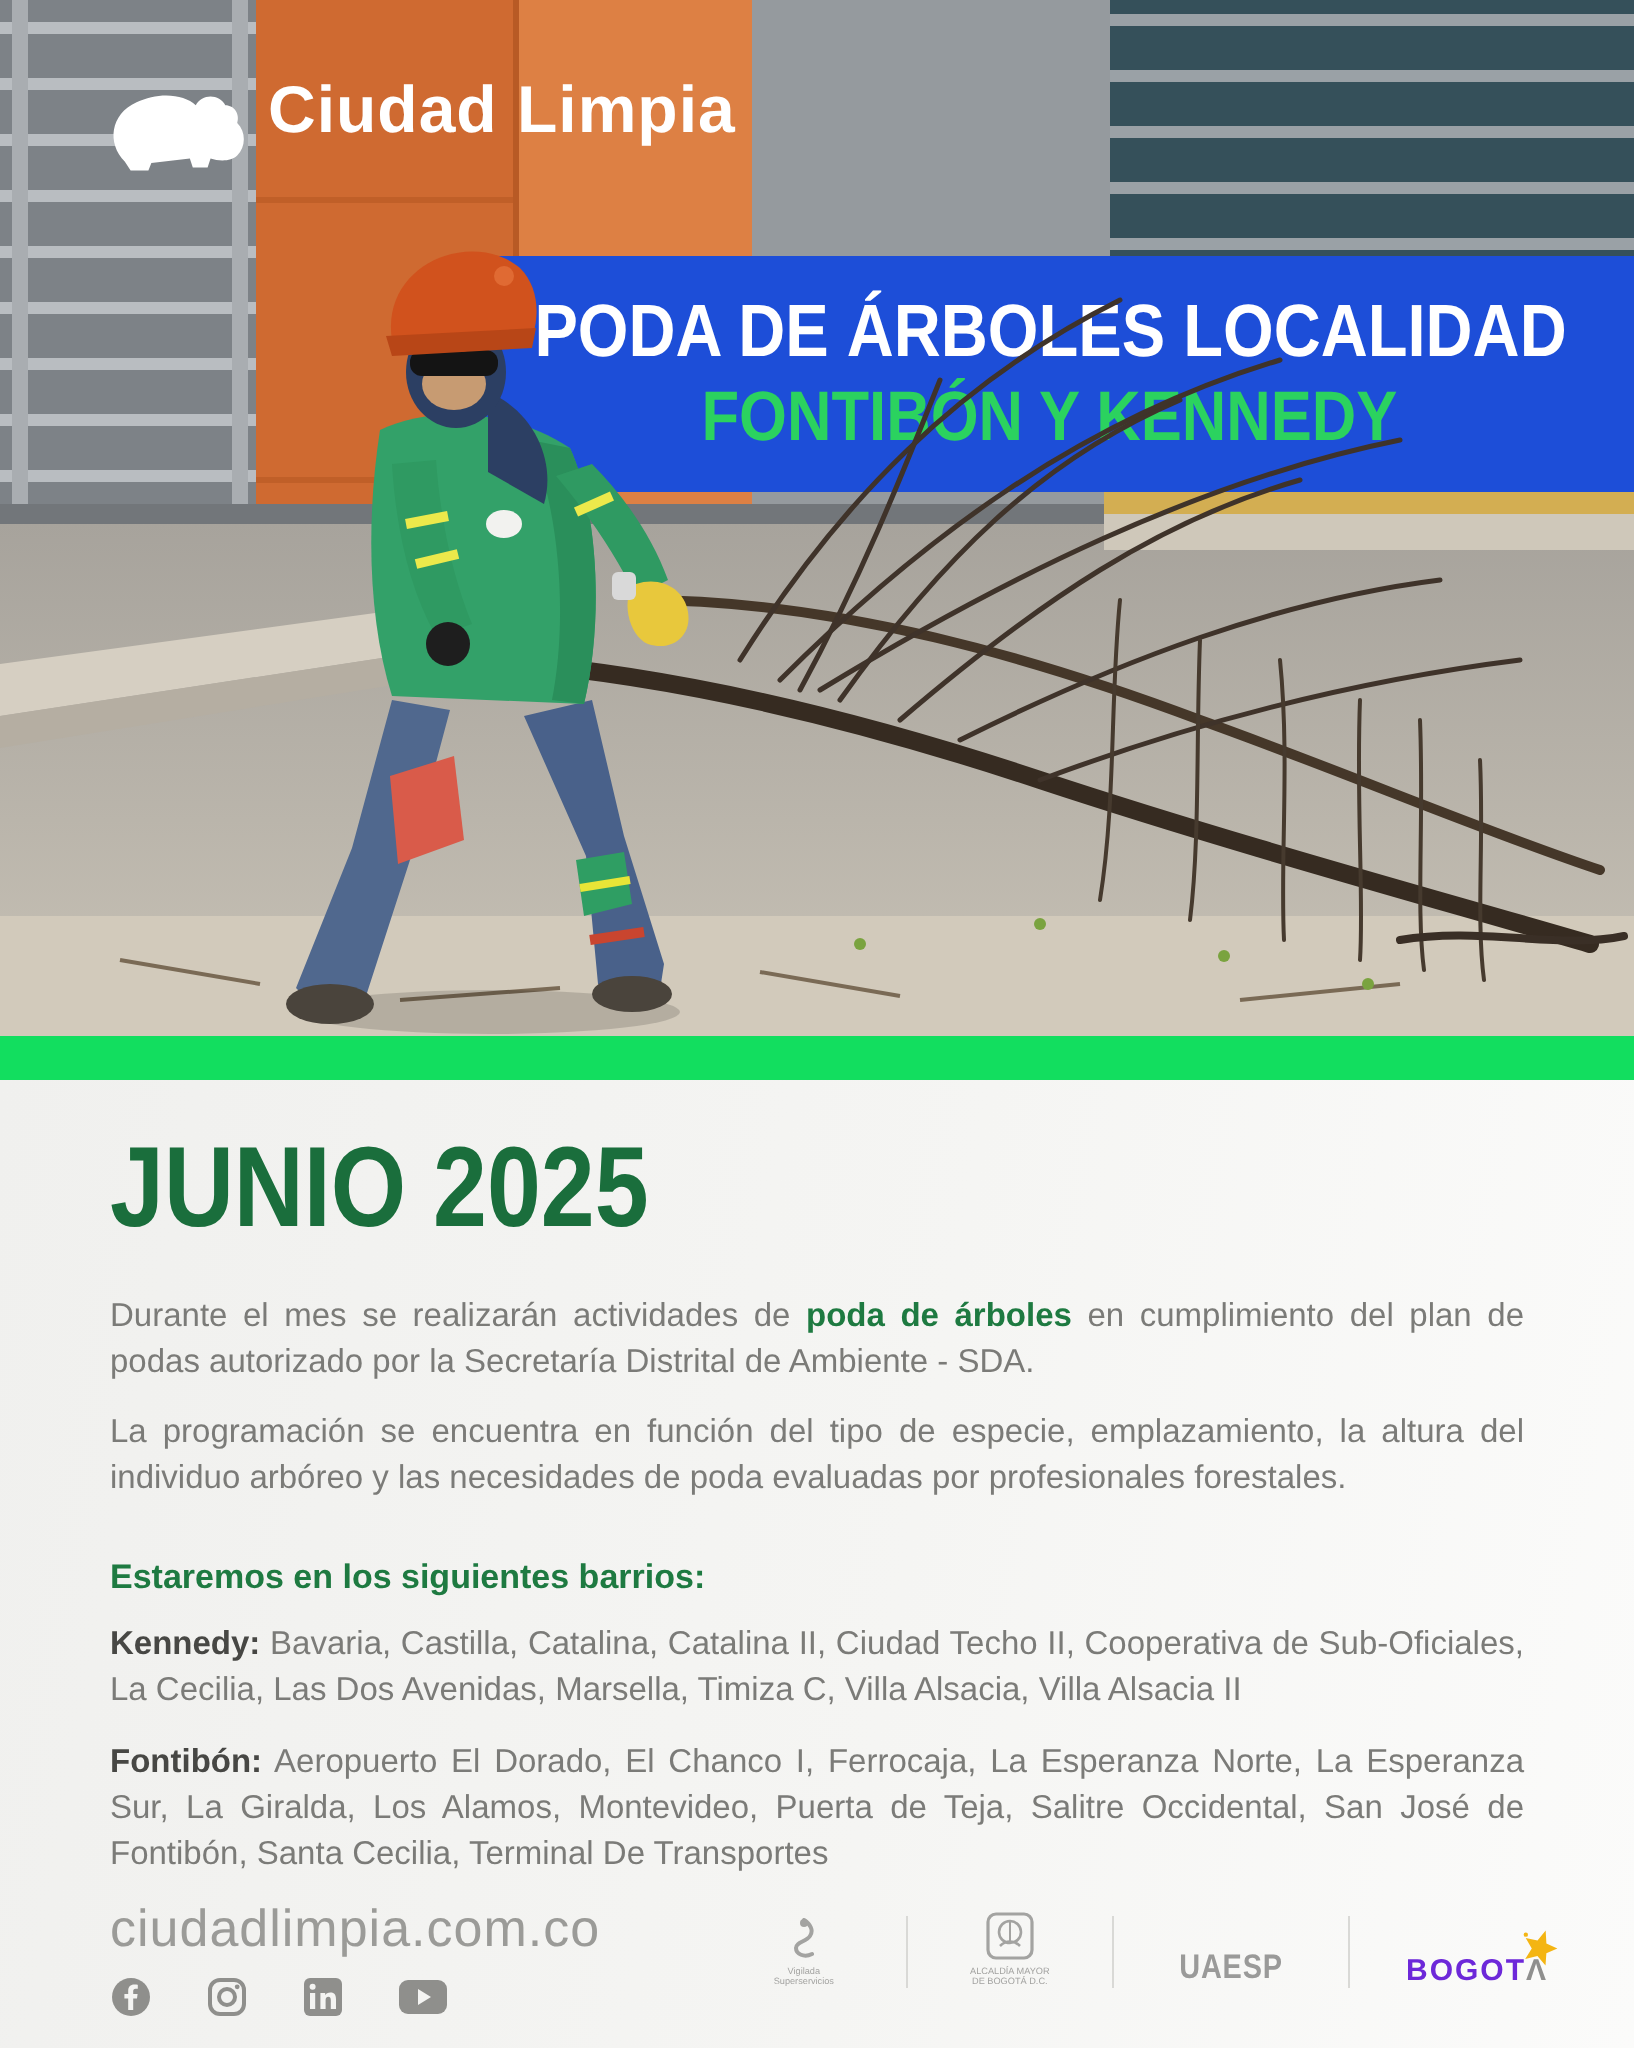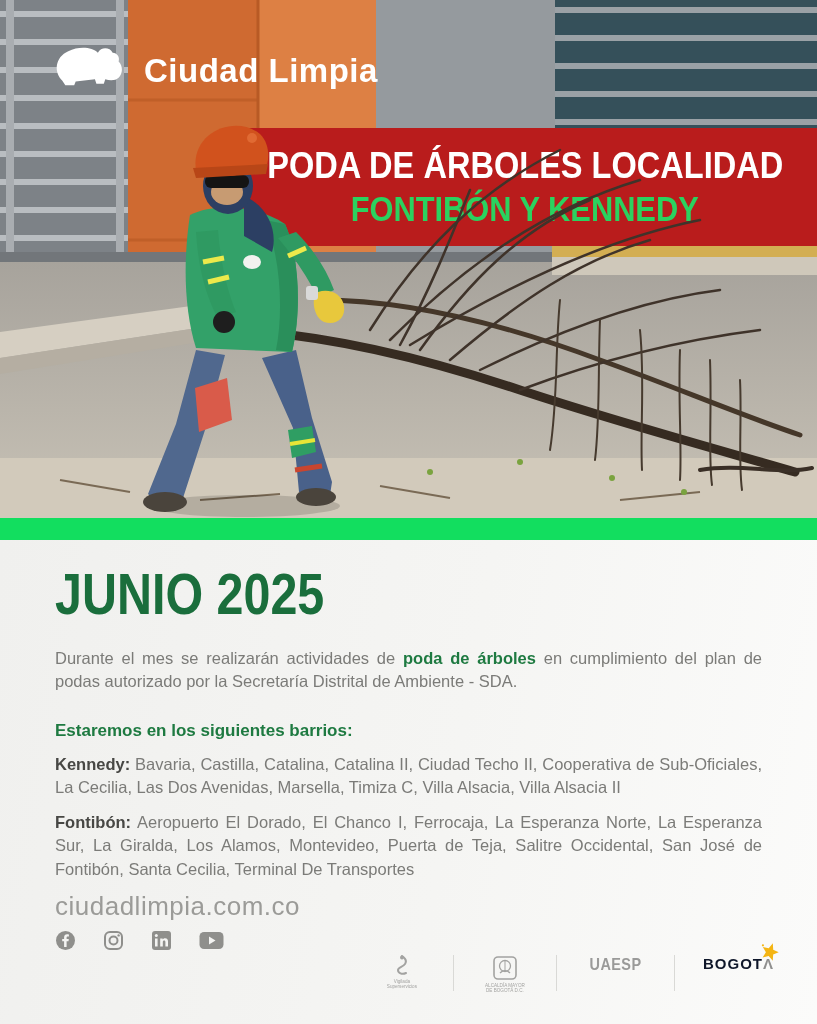--- a/index.html
+++ b/index.html
@@ -4,27 +4,27 @@
 <style>
   * { margin:0; padding:0; box-sizing:border-box; }
   body { background:#e8e8e8; font-family:"Liberation Sans", sans-serif; }
   .poster { position:relative; width:817px; height:1024px; overflow:hidden; background:#f4f4f2; }
 
   
   .photo { position:absolute; top:0; left:0; width:817px; height:518px; }
   .photo svg { display:block; }
 
   
-  .logo { position:absolute; top:36px; left:52px; display:flex; align-items:flex-end; gap:18px; z-index:5; }
+  .logo { position:absolute; top:36px; left:52px; display:flex; align-items:flex-start; gap:8px; z-index:5; }
   .logo-icon { width:74px; height:54px; }
   .logo-text { color:#ffffff; font-size:33px; font-weight:bold; letter-spacing:0.5px; }
 
   
   .banner { position:absolute; top:128px; left:233px; width:584px; height:118px;
-            background:#b91c1c; z-index:2; display:flex; flex-direction:column;
+            background:#1d4ed8; z-index:2; display:flex; flex-direction:column;
             align-items:center; justify-content:center; gap:2px; }
   .banner-line1 { color:#ffffff; font-size:37px; font-weight:800; white-space:nowrap;
                   transform:scaleX(0.88); letter-spacing:0px; }
   .banner-line2 { color:#2bd25f; font-size:35px; font-weight:800; white-space:nowrap;
                   transform:scaleX(0.88); }
 
   .worker-layer { position:absolute; top:0; left:0; z-index:3; }
 
   
   .strip { position:absolute; top:518px; left:0; width:817px; height:22px; background:#12de5f; z-index:4; }
@@ -43,29 +43,29 @@
   .barrios-heading { margin-top:28px; color:#1e7a41; font-size:17px; font-weight:bold; }
   .locality { margin-top:12px; }
   .loc-label { color:#474744; font-weight:bold; }
   .note { margin-top:16px; color:#8e8e8b; font-size:11px; }
 
   .website { margin-top:10px; color:#9b9b98; font-size:26px; letter-spacing:0.5px; }
   .social-row { margin-top:8px; display:flex; align-items:center; gap:27px; }
   .social-row svg { display:block; }
 
   
-  .partners { position:absolute; right:44px; bottom:30px; display:flex; align-items:flex-start; gap:28px; }
+  .partners { position:absolute; right:44px; bottom:30px; display:flex; align-items:flex-end; gap:28px; }
   .partner { display:flex; flex-direction:column; align-items:center; }
   .partner-tiny { margin-top:2px; width:46px; text-align:center; color:#a3a3a1;
                   font-size:4.6px; line-height:1.25; }
   .divider { width:1px; height:36px; background:#d9d9d6; }
   .uaesp-text { color:#9a9a99; font-size:17px; font-weight:bold; letter-spacing:0.5px;
                 transform:scaleX(0.85); }
   .bogota { position:relative; display:flex; align-items:flex-end; }
-  .bogota-text { color:#0f172a; font-size:15px; font-weight:800; letter-spacing:1px; }
+  .bogota-text { color:#6d28d9; font-size:15px; font-weight:800; letter-spacing:1px; }
   .bogota-caret { color:#8f8f8e; font-size:15px; font-weight:800; }
   .bogota-star { position:absolute; top:-13px; right:-7px; width:20px; height:20px; }
 </style>
 </head>
 <body>
 
 <div class="poster">
 
   <div class="photo">
     <svg width="817" height="518" viewBox="0 0 817 518">
@@ -220,20 +220,21 @@
     <span class="logo-text">Ciudad Limpia</span>
   </div>
 
   <div class="strip"></div>
 
   <div class="content">
     <div class="month-title">JUNIO 2025</div>
 
     <p class="para p1"><span>Durante el mes se realizarán actividades de </span><span class="highlight">poda de árboles</span><span> en cumplimiento del plan de podas autorizado por la Secretaría Distrital de Ambiente - SDA.</span></p>
 
+    <p class="para p2">La programación se encuentra en función del tipo de especie, emplazamiento, la altura del individuo arbóreo y las necesidades de poda evaluadas por profesionales forestales.</p>
 
     <div class="barrios-heading">Estaremos en los siguientes barrios:</div>
 
     <p class="para locality"><span class="loc-label">Kennedy:</span> <span>Bavaria, Castilla, Catalina, Catalina II, Ciudad Techo II, Cooperativa de Sub-Oficiales, La Cecilia, Las Dos Avenidas, Marsella, Timiza C, Villa Alsacia, Villa Alsacia II</span></p>
 
     <p class="para locality"><span class="loc-label">Fontibón:</span> <span>Aeropuerto El Dorado, El Chanco I, Ferrocaja, La Esperanza Norte, La Esperanza Sur, La Giralda, Los Alamos, Montevideo, Puerta de Teja, Salitre Occidental, San José de Fontibón, Santa Cecilia, Terminal De Transportes</span></p>
 
 
     <div class="website">ciudadlimpia.com.co</div>
 

